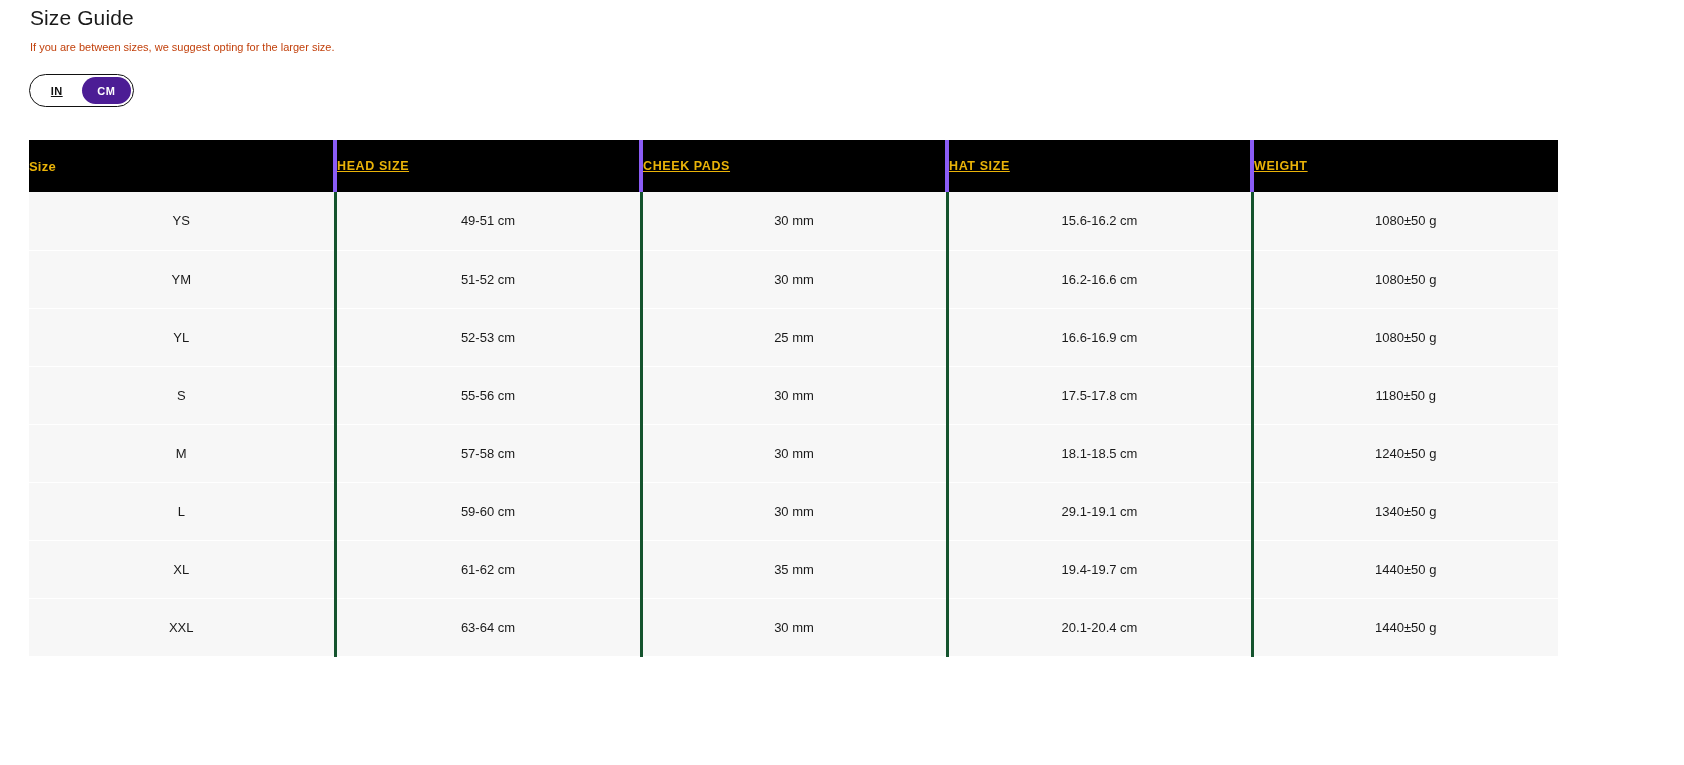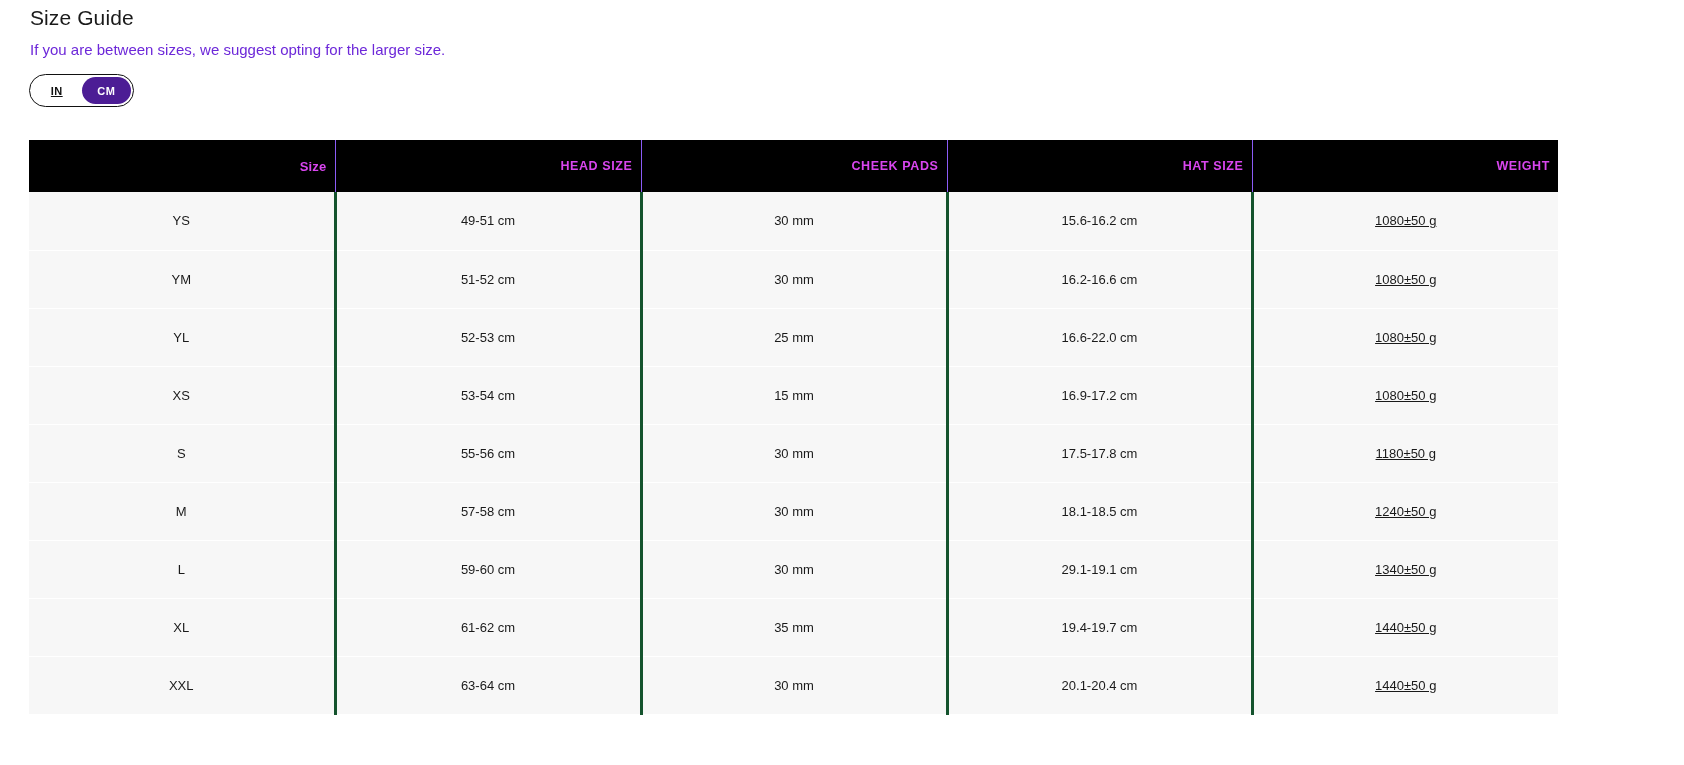--- a/index.html
+++ b/index.html
@@ -26,23 +26,23 @@
     font-size: 21px;
     font-weight: 400;
     letter-spacing: 0.1px;
     color: #1a1a1a;
     margin: 0;
   }
   .subtitle {
     position: absolute;
     left: 30px;
     top: 41px;
-    font-size: 15px;
+    font-size: 11px;
     font-weight: 400;
-    color: #6d28d9;
+    color: #c2410c;
     margin: 0;
   }
   .unit-toggle {
     position: absolute;
     left: 29px;
     top: 74px;
     width: 105px;
     height: 33px;
     border: 1.5px solid #111111;
     border-radius: 17px;
@@ -76,58 +76,58 @@
   table.size-table {
     position: absolute;
     left: 29px;
     top: 140px;
     width: 1529px;
     border-collapse: collapse;
     table-layout: fixed;
   }
   table.size-table thead th {
     background: #000000;
-    color: #d946ef;
+    color: #eab308;
     font-size: 12.5px;
     font-weight: 700;
     letter-spacing: 0.6px;
     height: 52px;
-    text-align: right;
+    text-align: left;
     vertical-align: middle;
-    padding: 8px;
+    padding: 0;
     border: none;
   }
   table.size-table thead th.col-size {
     letter-spacing: 0.2px;
     font-size: 13px;
   }
   table.size-table tbody td {
     background: #f7f7f7;
     color: #1a1a1a;
     font-size: 13px;
     font-weight: 400;
     height: 58px;
     text-align: center;
     vertical-align: middle;
     padding: 0;
     border-bottom: 1px solid #ffffff;
     border-right: 3px solid #14532d;
   }
-  table.size-table tbody td:last-child { border-right: none; text-decoration: underline; }
+  table.size-table tbody td:last-child { border-right: none; }
   table.size-table thead th:nth-child(1),
   table.size-table tbody td:nth-child(1) { width: 306px; }
   table.size-table thead th:nth-child(2),
   table.size-table tbody td:nth-child(2) { width: 306px; }
   table.size-table thead th:nth-child(3),
   table.size-table tbody td:nth-child(3) { width: 306px; }
   table.size-table thead th:nth-child(4),
   table.size-table tbody td:nth-child(4) { width: 305px; }
   table.size-table thead th:nth-child(5),
   table.size-table tbody td:nth-child(5) { width: 306px; }
-  table.size-table thead th + th { border-left: 1px solid #8b5cf6; }
+  table.size-table thead th + th { border-left: 4px solid #8b5cf6; text-decoration: underline; }
 </style>
 </head>
 <body>
 
 <div class="page">
 
   <h1 class="title">Size Guide</h1>
   <p class="subtitle">If you are between sizes, we suggest opting for the larger size.</p>
 
   <div class="unit-toggle">
@@ -157,28 +157,21 @@
         <td>YM</td>
         <td>51-52 cm</td>
         <td>30 mm</td>
         <td>16.2-16.6 cm</td>
         <td>1080±50 g</td>
       </tr>
       <tr>
         <td>YL</td>
         <td>52-53 cm</td>
         <td>25 mm</td>
-        <td>16.6-22.0 cm</td>
-        <td>1080±50 g</td>
-      </tr>
-      <tr>
-        <td>XS</td>
-        <td>53-54 cm</td>
-        <td>15 mm</td>
-        <td>16.9-17.2 cm</td>
+        <td>16.6-16.9 cm</td>
         <td>1080±50 g</td>
       </tr>
       <tr>
         <td>S</td>
         <td>55-56 cm</td>
         <td>30 mm</td>
         <td>17.5-17.8 cm</td>
         <td>1180±50 g</td>
       </tr>
       <tr>

